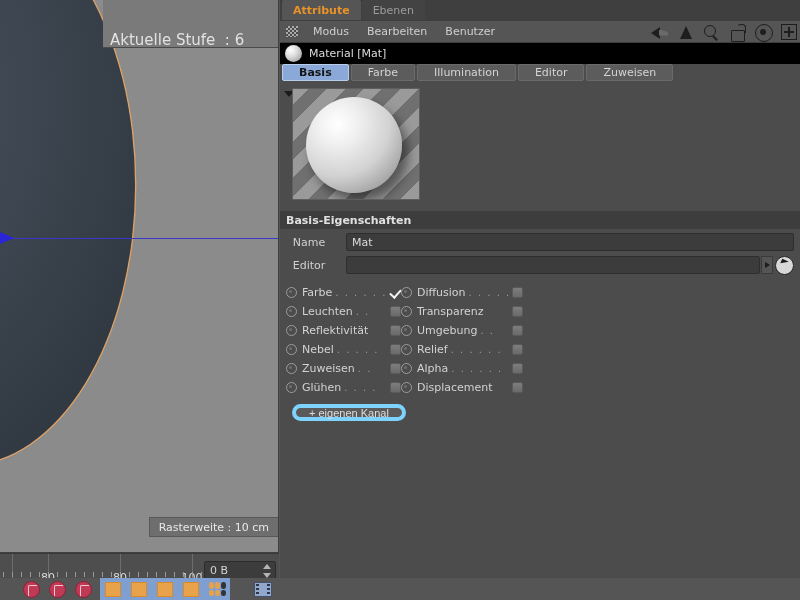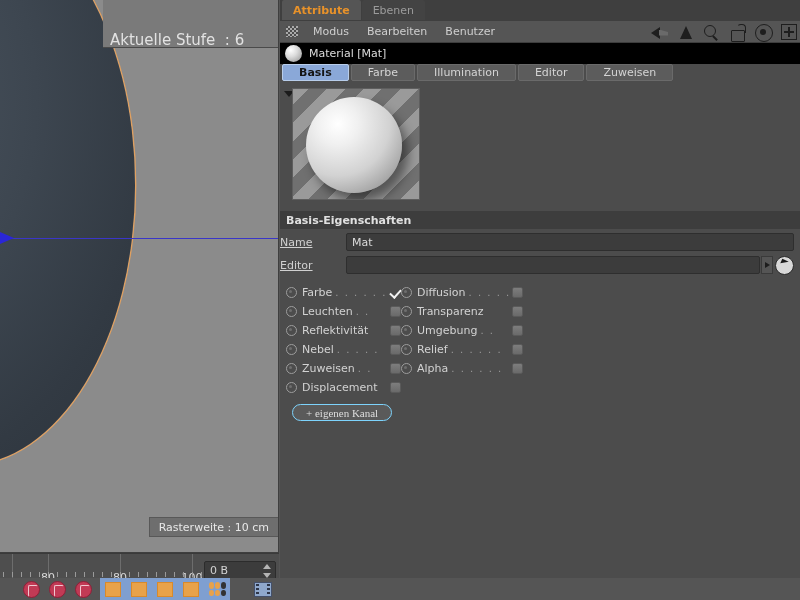--- a/index.html
+++ b/index.html
@@ -396,26 +396,25 @@
 
   
   .field-row {
     height: 20px;
     display: flex; align-items: center;
     margin-top: 3px;
     padding-right: 6px;
   }
   .field-label {
     width: 58px;
-    text-align: left;
+    text-align: center;
     margin-right: 8px;
     font-size: 11px;
     color: #d0d0d0;
     flex: 0 0 auto;
-    text-decoration: underline;
   }
   .text-input {
     flex: 1 1 auto;
     height: 18px;
     background: #3c3c3c;
     border: 1px solid #2e2e2e;
     border-radius: 2px;
     color: #dcdcdc;
     font-size: 11px;
     font-family: inherit;
@@ -517,24 +516,24 @@
   #own-chan-wrap {
     margin-top: 7px;
     padding-left: 12px;
   }
   #own-chan-btn {
     display: inline-flex; align-items: center; justify-content: center;
     height: 17px;
     padding: 0 13px;
     border-radius: 9px;
     background: #5a5a5a;
-    border: 1px solid #7dd3fc;
+    border: 4px solid #7dd3fc;
     color: #dedede;
     font-size: 11px;
-    font-family: Liberation Serif, serif;
+    font-family: Liberation Sans, sans-serif;
   }
 
   
   #panel-bottom-edge {
     position: absolute; left: 280px; top: 578px;
     width: 520px; height: 22px;
     background: #555555;
   }
 </style>
 </head>
@@ -778,20 +777,26 @@
           <span class="chan-box"></span>
         </div>
         <div class="chan">
           <span class="chan-radio"></span>
           <span class="chan-name">Alpha</span>
           <span class="chan-dots">. . . . . .</span>
           <span class="chan-box"></span>
         </div>
         <div class="chan">
           <span class="chan-radio"></span>
+          <span class="chan-name">Glühen</span>
+          <span class="chan-dots">. . . .</span>
+          <span class="chan-box"></span>
+        </div>
+        <div class="chan">
+          <span class="chan-radio"></span>
           <span class="chan-name">Displacement</span>
           <span class="chan-dots"></span>
           <span class="chan-box"></span>
         </div>
       </div>
 
     <div id="own-chan-wrap">
       <button id="own-chan-btn">+ eigenen Kanal</button>
     </div>
 

